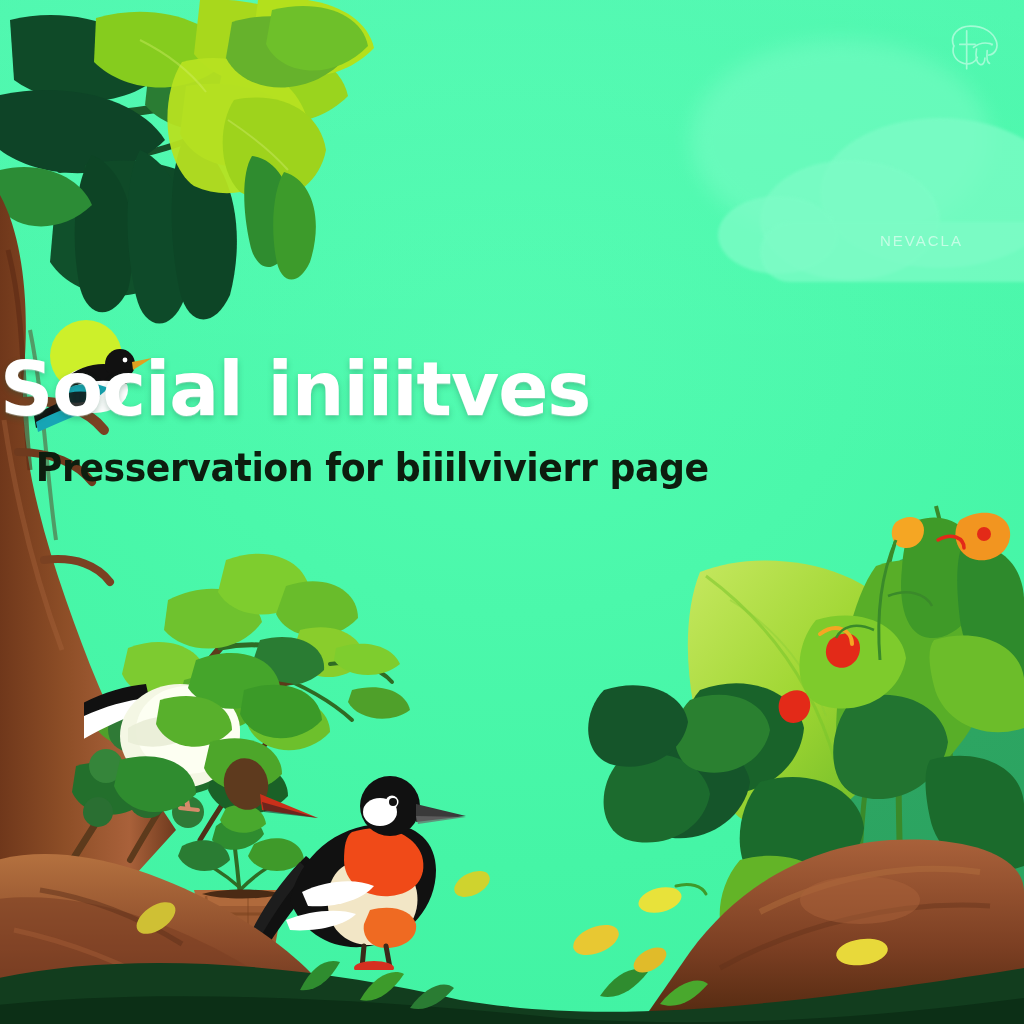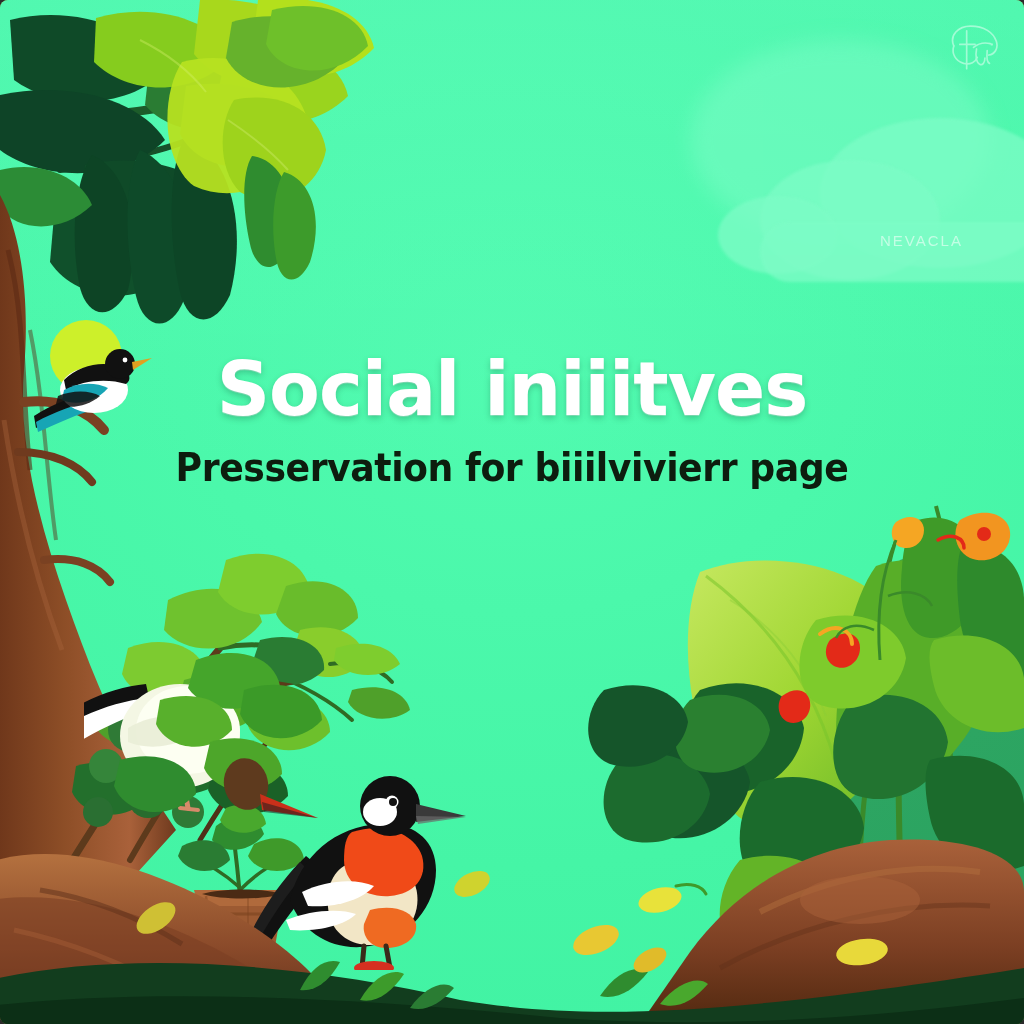--- a/index.html
+++ b/index.html
@@ -9,21 +9,20 @@
     background: #2b2b2b;
   }
   #poster {
     position: relative;
     width: 1024px;
     height: 1024px;
     overflow: hidden;
     background: #a16207;
     font-family: "Liberation Sans", sans-serif;
     user-select: none;
-    border-radius: 8px;
   }
 
   
   .sky {
     position: absolute;
     inset: 0;
     background:
       radial-gradient(120% 90% at 50% 35%, #51fbb0 0%, #45f5a6 55%, #3df0a0 100%);
   }
   .sky-tint {
@@ -65,21 +64,20 @@
     filter: blur(.4px);
     white-space: nowrap;
   }
 
   
   .headline-block {
     position: absolute;
     left: 0;
     top: 352px;
     width: 1024px;
-    text-align: center;
     pointer-events: none;
   }
   .title {
     font-family: "DejaVu Sans", sans-serif;
     font-weight: 700;
     font-size: 74px;
     line-height: 1;
     color: #ffffff;
     letter-spacing: -1px;
     margin: 0;

